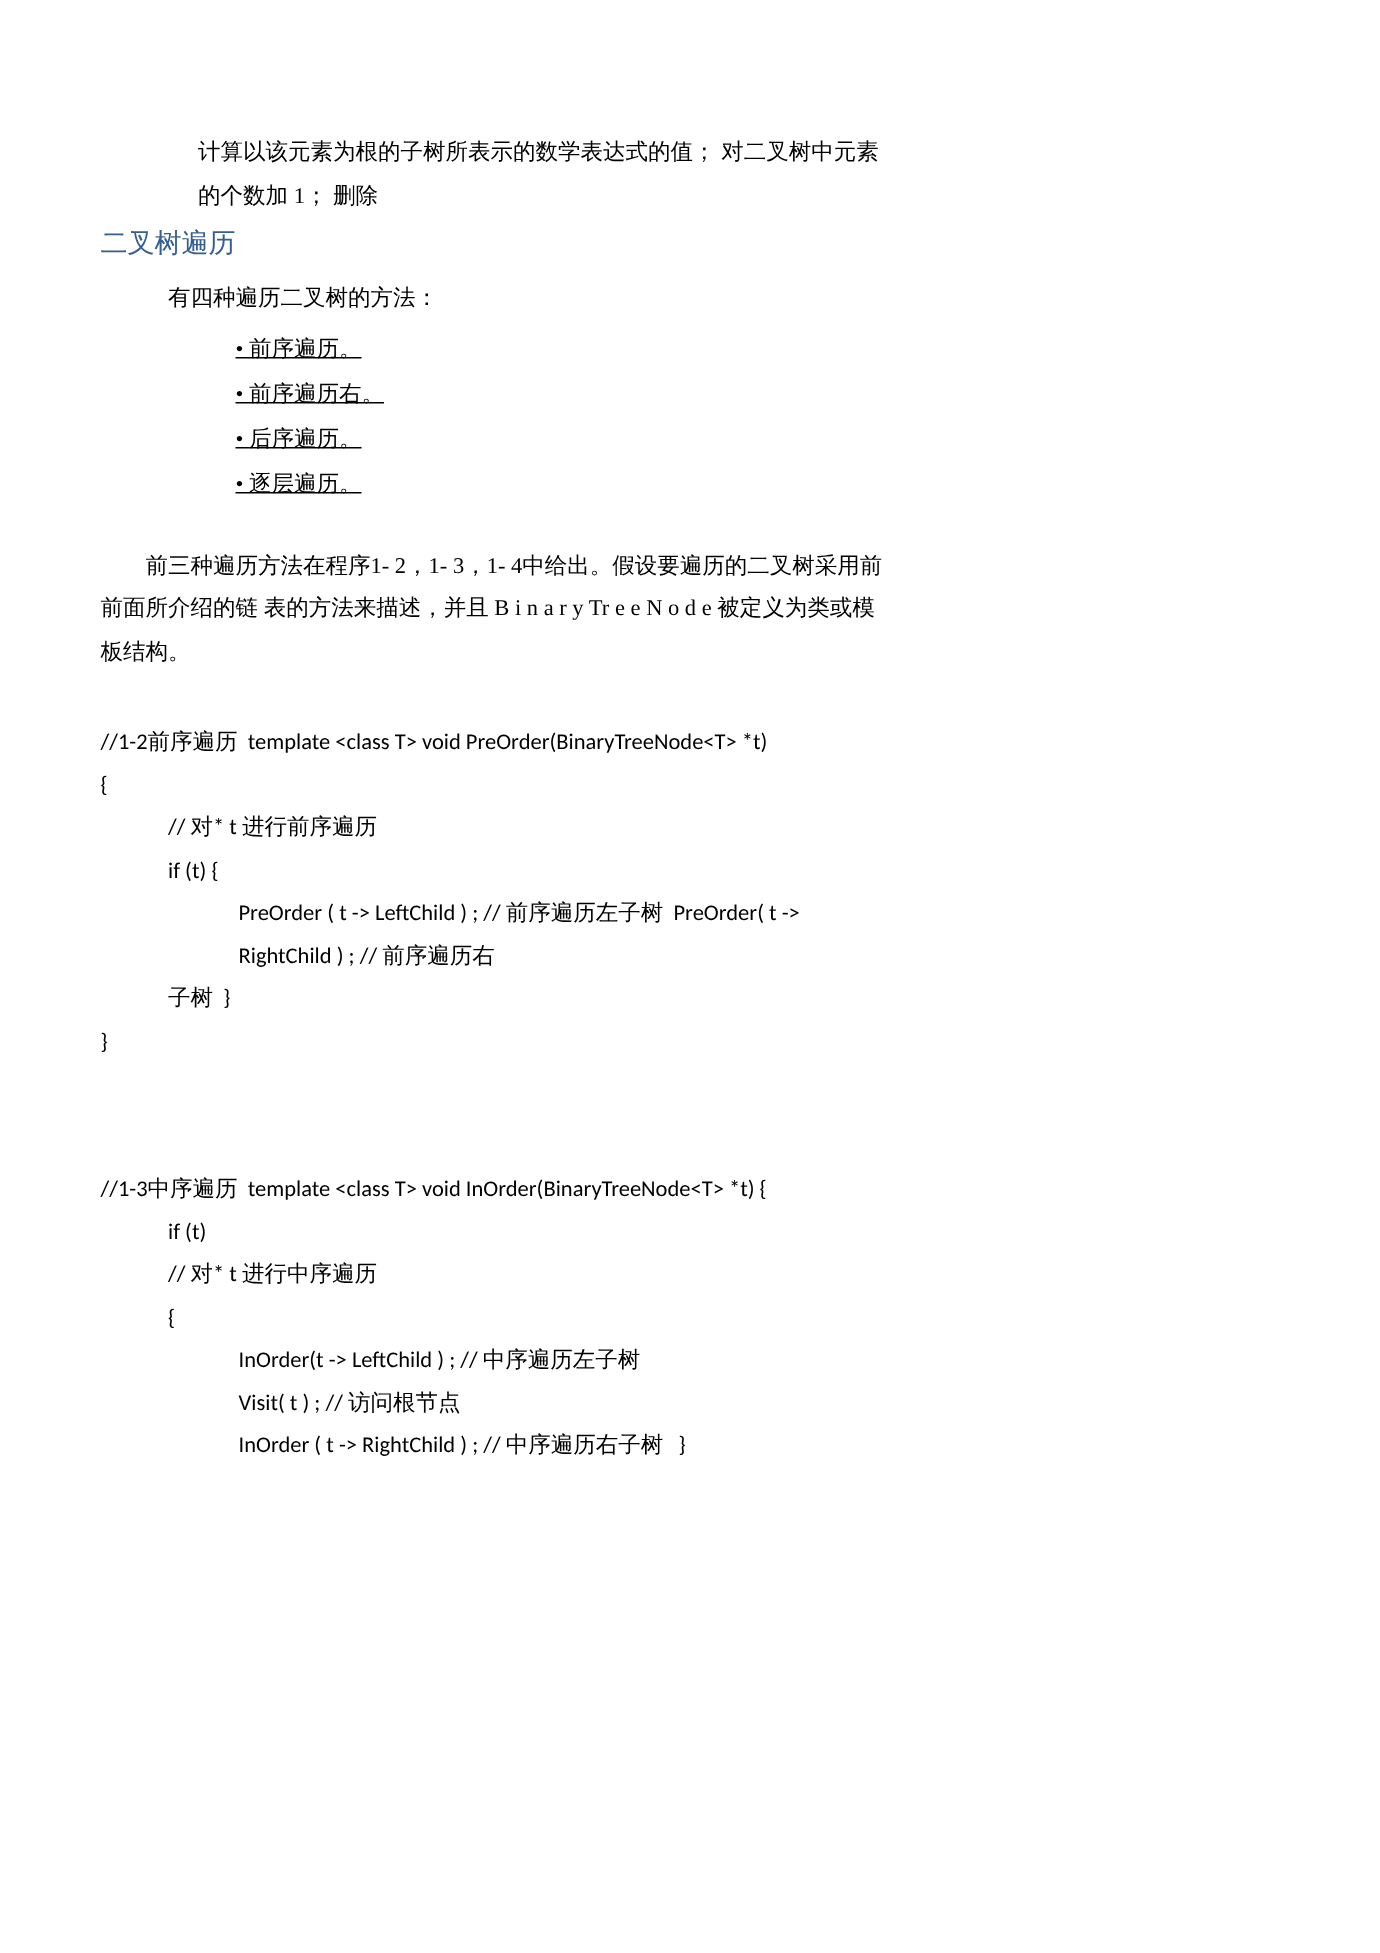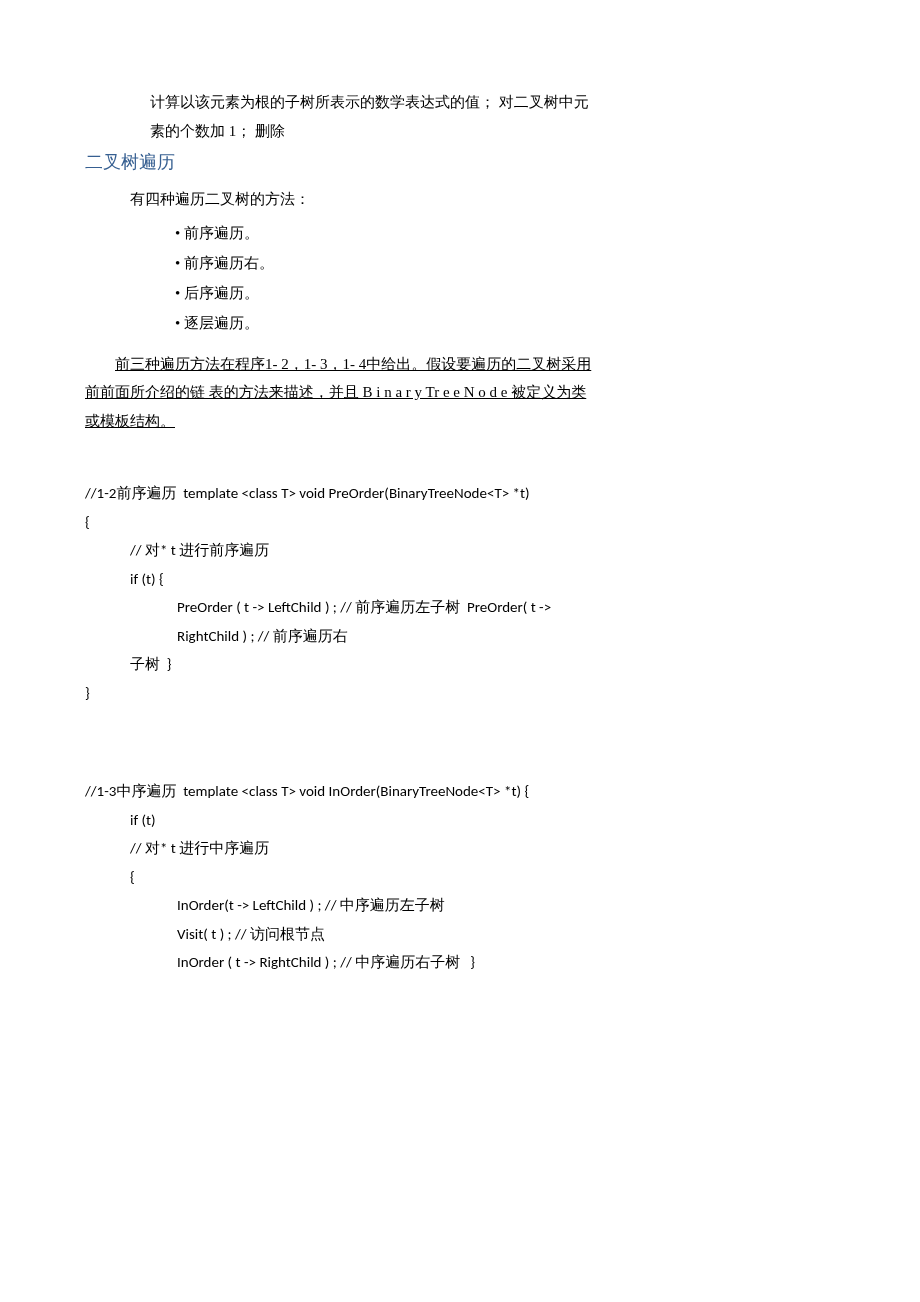--- a/index.html
+++ b/index.html
@@ -8,43 +8,43 @@
     background: #ffffff;
     font-family: "SimSun", "Microsoft YaHei", serif;
     font-size: 15px;
     color: #000;
     line-height: 1.9;
   }
   .page {
     width: 738px;
     min-height: 1302px;
     box-sizing: border-box;
-    padding: 88px 140px 40px 85px;
+    padding: 88px 140px 40px 67px;
   }
   .indent-1 { padding-left: 65px; }
   .indent-2 { margin-left: 45px; font-family: Liberation Serif, serif; }
   .bullet-list {
-    margin: 4px 0 12px 0;
+    margin: 4px 0 26px 0;
     padding-left: 90px;
+    text-decoration: underline;
   }
   .bullet-list div { line-height: 2.0; }
   .section-title {
     color: #365f91;
     font-size: 18px;
     margin-bottom: 6px;
   }
   .para {
     margin: 8px 0;
     text-indent: 2em;
-    text-decoration: underline;
   }
   .code-block {
     font-family: "Calibri", "SimSun", sans-serif;
     font-size: 15px;
-    margin-top: 44px;
+    margin-top: 32px;
     line-height: 1.9;
   }
   .code-block .line { white-space: pre-wrap; }
   .ci1 { padding-left: 45px; }
   .ci2 { padding-left: 92px; }
   .ci-sub { padding-left: 45px; }
   .spaced-below { margin-bottom: 70px; }
 </style>
 </head>
 <body>

